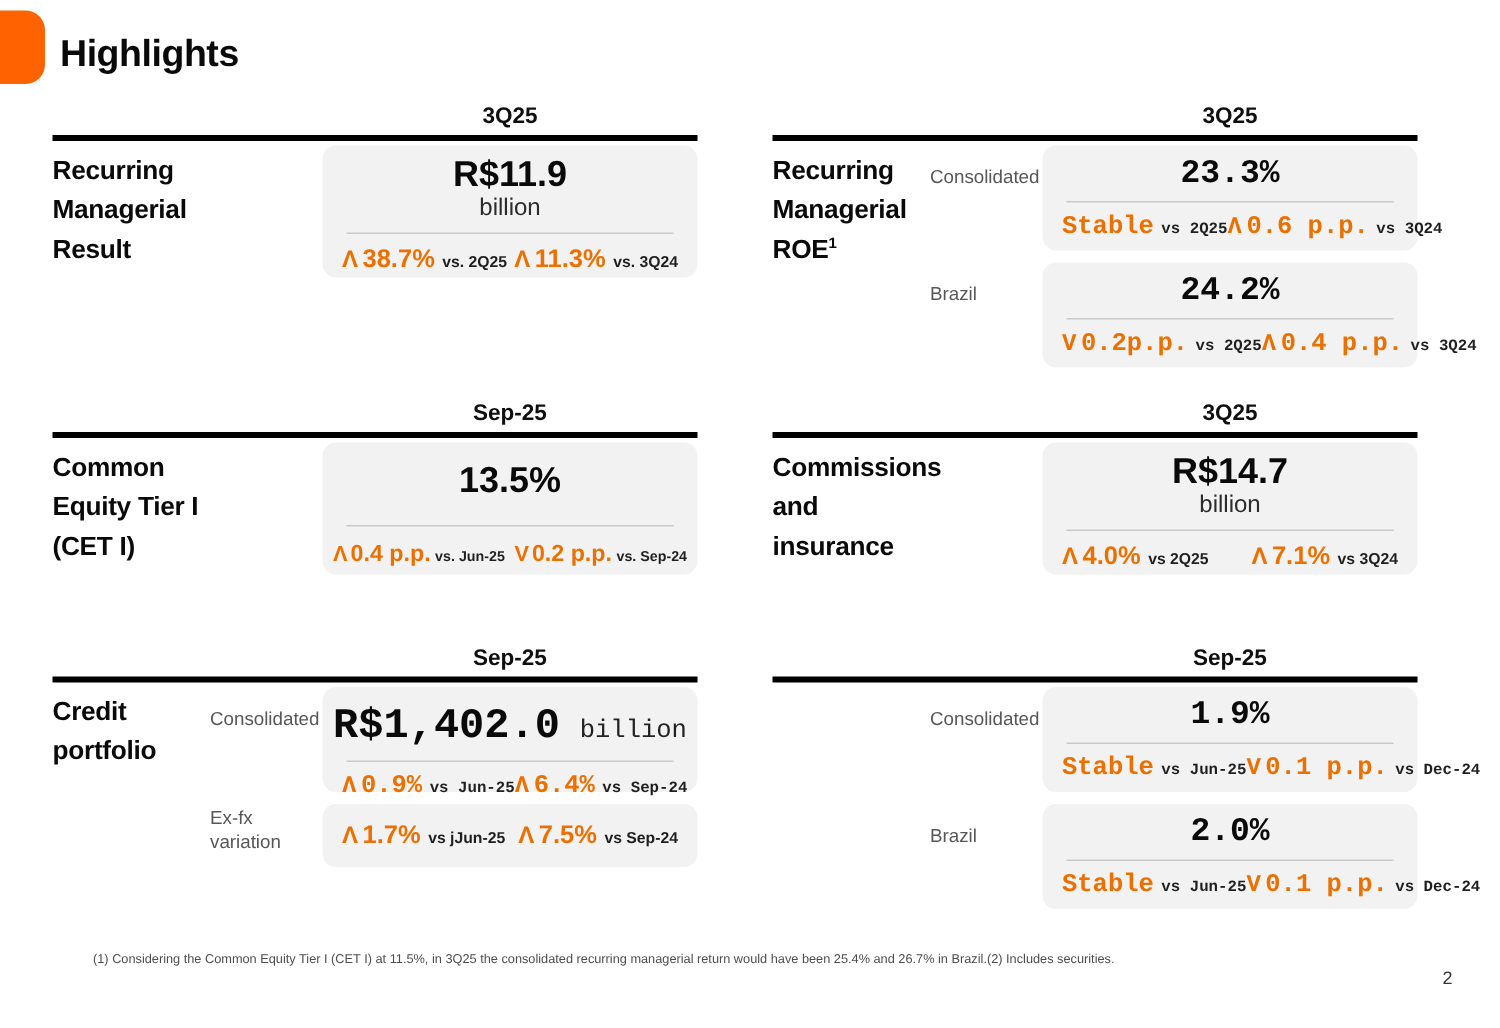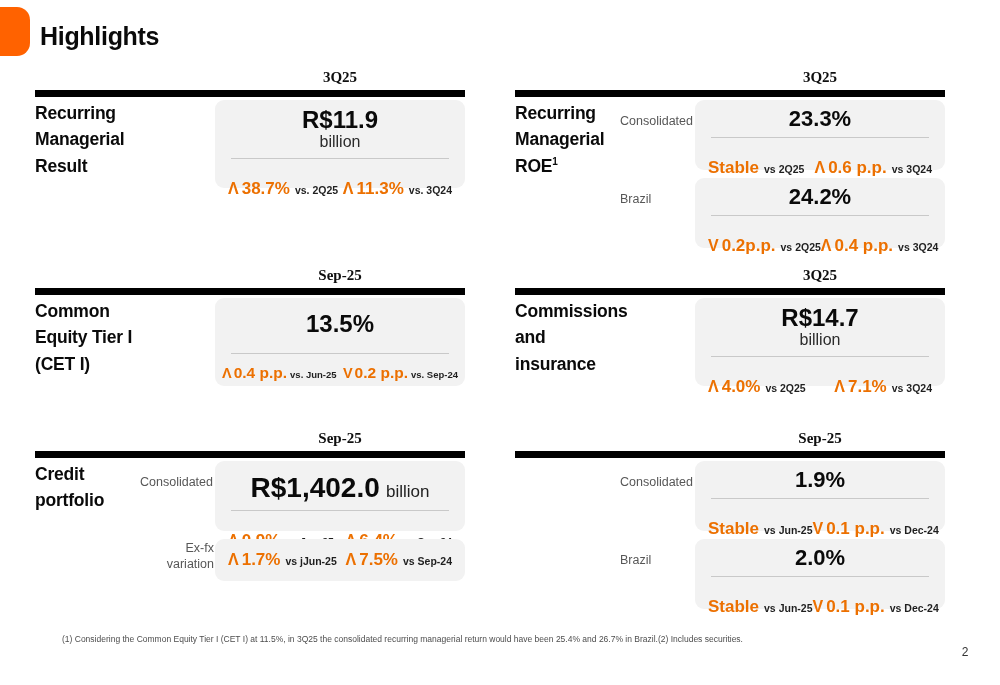--- a/index.html
+++ b/index.html
@@ -5,40 +5,40 @@
   html,body{margin:0;padding:0;}
   body{
     width:1000px;height:685px;position:relative;background:#ffffff;
     font-family:"Liberation Sans", sans-serif;color:#111;overflow:hidden;
   }
   
   .logo{position:absolute;left:-14px;top:7px;width:44px;height:49px;background:#FF6200;border-radius:13px;}
   .title{position:absolute;left:40px;top:22px;font-size:25px;font-weight:700;letter-spacing:-0.3px;color:#0a0a0a;}
   
   .block{position:absolute;width:430px;}
-  .bhead{position:relative;height:26px;border-bottom:7px solid #000000;font-family:Liberation Serif, serif;}
+  .bhead{position:relative;height:26px;border-bottom:4px solid #000000;}
   .period{position:absolute;left:180px;width:250px;bottom:4px;text-align:center;font-size:15px;font-weight:700;color:#0f0f0f;}
   .btitle{position:absolute;left:0;top:36px;width:160px;font-size:17.5px;font-weight:700;line-height:1.5;color:#0a0a0a;white-space:pre-line;letter-spacing:-0.2px;}
   .btitle sup{font-size:10px;}
   .rows{padding-top:3px;}
   .row{position:relative;margin-bottom:8px;}
   .sublabel{position:absolute;left:105px;top:14px;width:74px;font-size:12.5px;color:#575757;line-height:1.25;white-space:pre-line;}
-  .row.slim .sublabel{top:2px;text-align:right;}
+  .row.slim .sublabel{top:2px;}
   .vbox{margin-left:180px;width:250px;background:#f2f2f2;border-radius:9px;box-sizing:border-box;}
   .vbox.big{height:88px;padding-top:7px;}
-  .vbox.mid{height:70px;padding-top:6px;}
+  .vbox.mid{height:70px;padding-top:6px;font-family:Liberation Mono, monospace;}
   .vbox.slim{height:42px;display:flex;align-items:center;}
   .value{text-align:center;font-size:24px;font-weight:700;line-height:1.1;color:#0a0a0a;}
   .vbox.mid .value{font-size:22px;line-height:1.15;}
   .value .vmain{font-size:28px;font-weight:700;}
   .value .vsuffix{font-size:17px;font-weight:400;color:#222;}
   .suffix{text-align:center;font-size:16px;font-weight:400;color:#2b2b2b;line-height:1.15;}
   .sep{height:1px;background:#c9c9c9;width:218px;margin:6px auto 0;}
   .vbox.big.nos .sep{margin-top:16px;}
-  .comps{display:flex;justify-content:space-between;align-items:baseline;padding:0 13px;margin-top:20px;}
+  .comps{display:flex;justify-content:space-between;align-items:baseline;padding:0 13px;margin-top:7px;}
   .vbox.big.nos .comps{margin-top:10px;}
   .vbox.slim .comps{margin-top:0;width:100%;}
   .comp{display:flex;align-items:baseline;white-space:nowrap;}
   .chev{color:#EC7000;font-weight:700;font-size:16px;margin-right:3px;}
   .delta{color:#EC7000;font-weight:700;font-size:17px;}
   .vs{font-size:10.5px;font-weight:700;color:#1f1f1f;margin-left:5px;}
   .comps.tight{padding:0 7px;}
   .comps.tight .delta{font-size:15.5px;}
   .comps.tight .vs{font-size:9.5px;margin-left:3px;}
   .comps.tight .chev{font-size:14.5px;margin-right:2px;}

